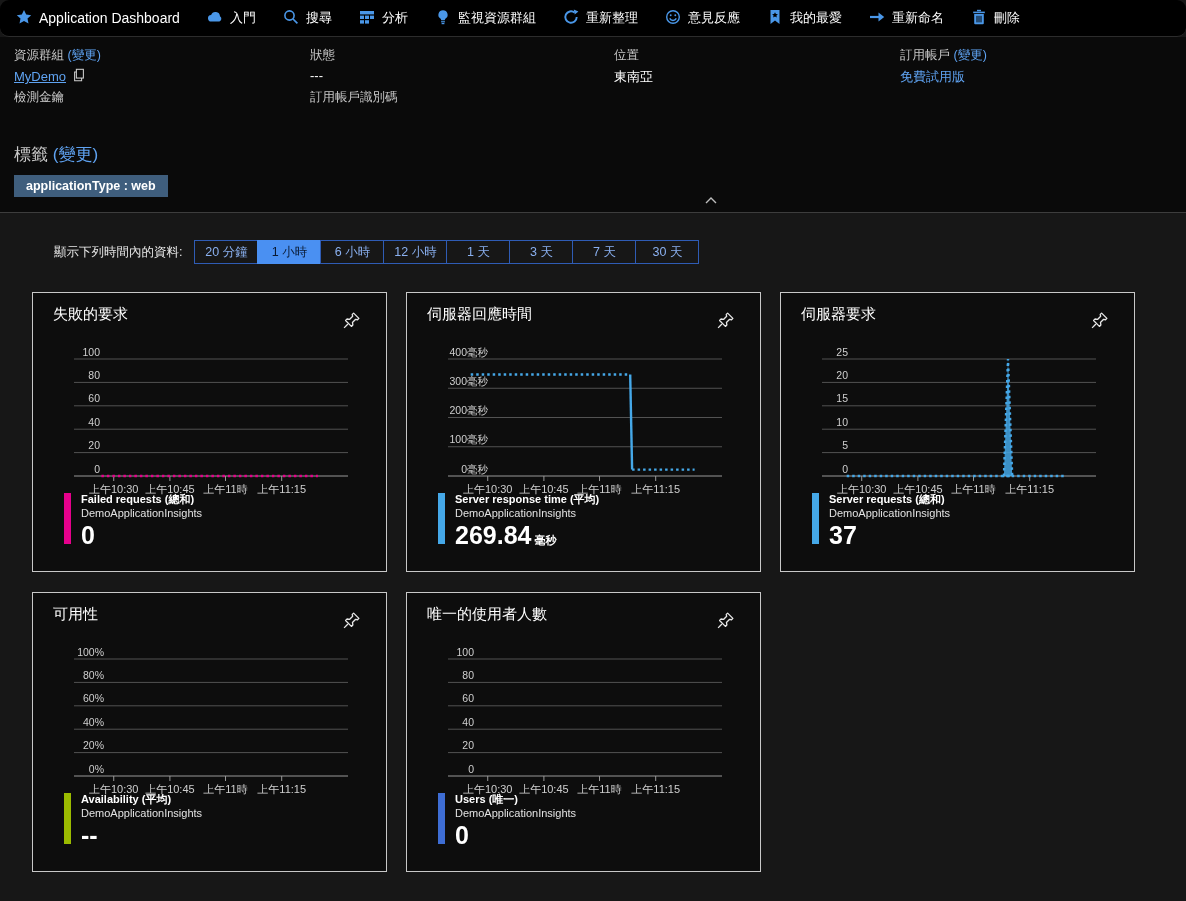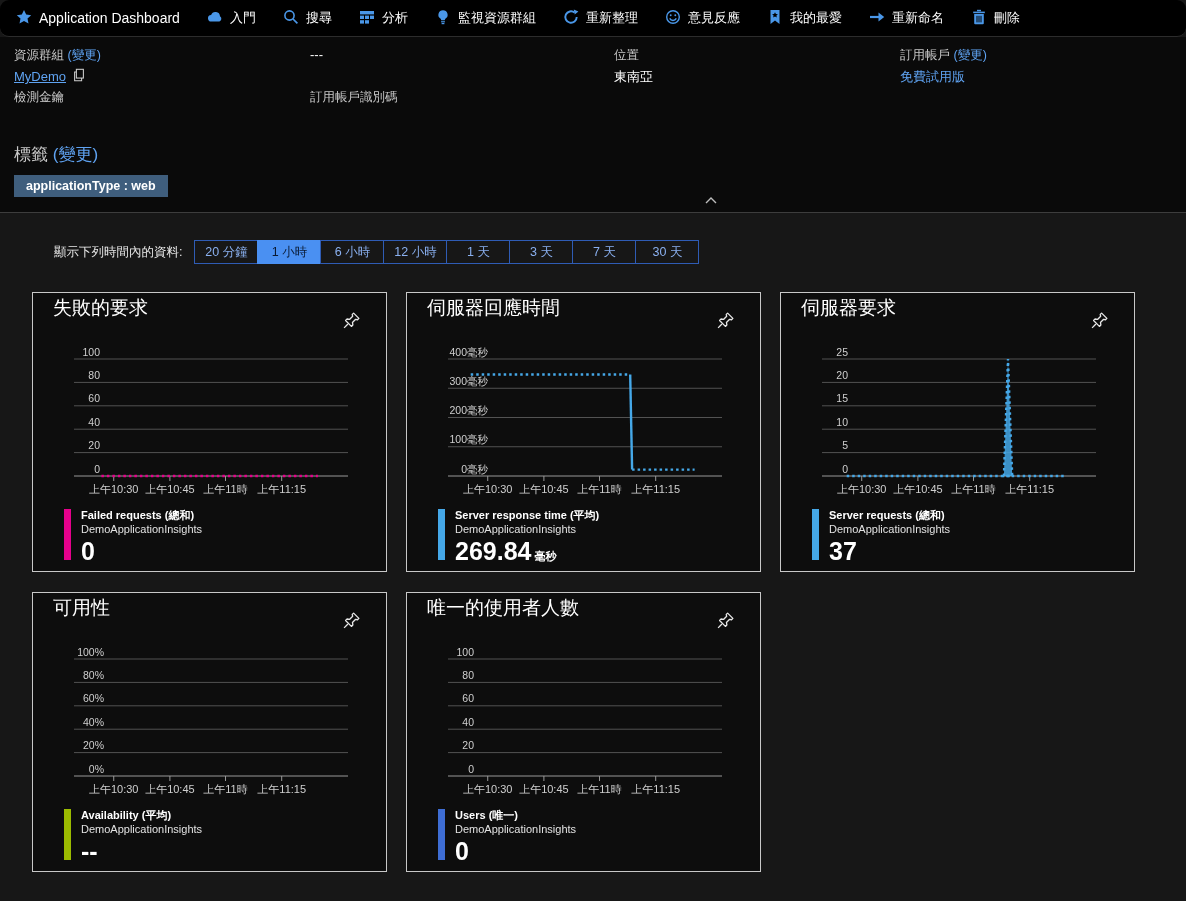--- a/index.html
+++ b/index.html
@@ -38,24 +38,24 @@
               color:#8ab0f0; font-size:12.5px; border:1px solid #2f5cb5;
               background:transparent; margin-left:-1px; cursor:pointer; }
   .time-btn:first-child { margin-left:0; }
   .time-btn.sel { background:#4a90f2; color:#0a1a33; border-color:#4a90f2; }
 
   
   .tiles { margin:28px 0 0 32px; display:grid;
            grid-template-columns:repeat(3,355px); gap:20px 19px; }
   .tile { position:relative; width:355px; height:280px; background:#0d0d0d;
           border:1px solid #c8c8c8; cursor:pointer; }
-  .tile-title { position:absolute; left:20px; top:2px; color:#fff; font-size:19px; }
+  .tile-title { position:absolute; left:20px; top:12px; color:#fff; font-size:15px; }
   .pin { position:absolute; right:25px; top:18px; width:19px; height:19px; }
   .chart { position:absolute; left:9px; top:54px; width:330px; height:158px; }
-  .legend { position:absolute; left:31px; top:216px; display:flex; gap:10px; }
+  .legend { position:absolute; left:31px; top:200px; display:flex; gap:10px; }
   .legend-bar { width:7px; height:51px; }
   .l-name { color:#fff; font-size:11px; font-weight:bold; line-height:1.15; }
   .l-res  { color:#e2e2e2; font-size:11px; line-height:1.15; margin-top:1px; }
   .l-val  { color:#fff; font-size:25px; font-weight:bold; line-height:1;
             margin-top:4px; }
   .l-unit { font-size:11px; font-weight:bold; margin-left:3px; }
 </style>
 </head>
 <body>
 
@@ -181,20 +181,21 @@
         <span class="lnk u">MyDemo</span>
         <span>
           <svg width="14" height="14" viewBox="0 0 16 16" fill="none" stroke="#cfcfcf" stroke-width="1.2">
               <rect x="5" y="1.5" width="8" height="10"></rect>
               <path d="M11 11.5v3H3v-10h2"></path>
             </svg>
         </span>
       </div>
     </div>
     <div class="field">
+      <div class="f-label">狀態</div>
       <div class="f-value">---</div>
     </div>
     <div class="field">
       <div class="f-label">位置</div>
       <div class="f-value">東南亞</div>
     </div>
     <div class="field">
       <div class="f-label">
         <span>訂用帳戶</span>
         <span class="lnk">(變更)</span>

